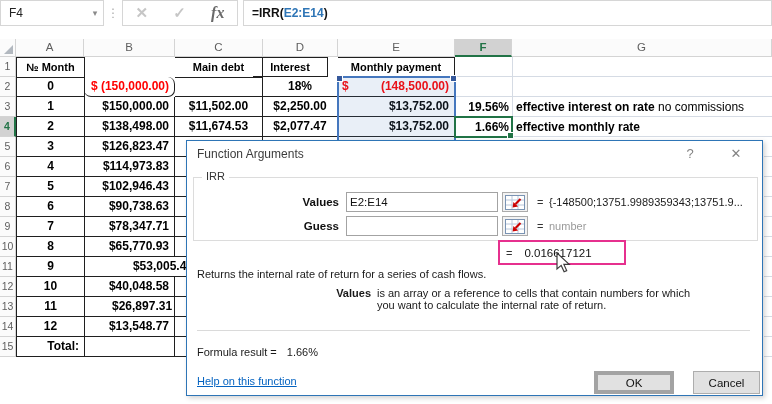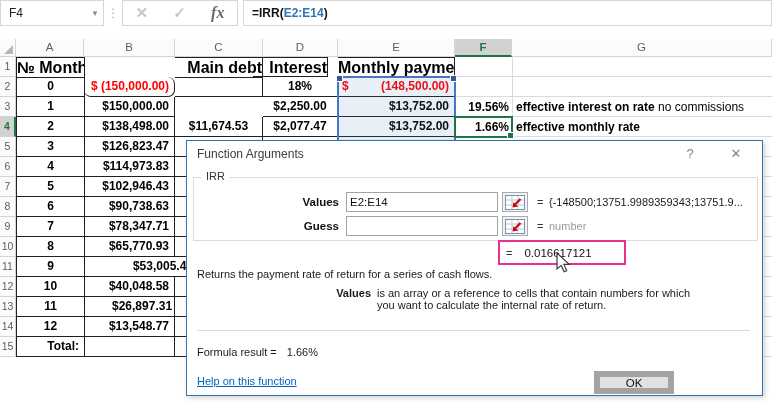--- a/index.html
+++ b/index.html
@@ -31,21 +31,21 @@
 
   
   .gridlines{background:repeating-linear-gradient(to bottom,transparent 0 19px,#d5dbe4 19px 20px);}
   .vline{background:#d5dbe4;width:1px;}
 
   
   .cell{position:absolute;box-sizing:border-box;border-right:1px solid #1f1f1f;border-bottom:1px solid #1f1f1f;
         font-size:12px;font-weight:bold;color:#000;line-height:19px;overflow:hidden;white-space:nowrap;background:transparent;}
   .cell.top{border-top:1px solid #1f1f1f;}
   .cell.left{border-left:1px solid #1f1f1f;}
-  .th{font-size:16px;text-align:right;}
+  .th{font-size:11px;text-align:center;}
   .c-center{text-align:center;}
   .c-right{text-align:right;padding-right:5px;}
   .red{color:#ff0000;}
   .split{display:flex;justify-content:space-between;padding:0 5px 0 4px;}
 
   .sidecell{position:absolute;box-sizing:border-box;font-size:12px;font-weight:bold;color:#000;line-height:20px;white-space:nowrap;}
 
   
   #sel-range{left:337px;top:76px;width:119px;height:262px;border:2px solid #4577be;background:rgba(88,129,196,0.13);pointer-events:none;z-index:3;}
   #sel-range .hdl{position:absolute;width:5px;height:5px;background:#35589b;border:1px solid #fff;}
@@ -74,21 +74,21 @@
   #dlg-desc{position:absolute;left:10px;top:127px;font-size:11px;color:#1a1a1a;}
   #arg-help{position:absolute;left:10px;top:146px;display:flex;}
   #arg-help .n{width:174px;text-align:right;font-weight:bold;flex:none;}
   #arg-help .t{margin-left:6px;width:328px;line-height:12px;}
   #dlg-sep{position:absolute;left:10px;top:189px;width:553px;height:1px;background:#dadada;}
   #dlg-fresult{position:absolute;left:10px;top:205px;}
   #dlg-fresult .v{margin-left:10px;}
   #help-link{position:absolute;left:10px;top:234px;color:#0563c1;text-decoration:underline;cursor:pointer;}
   .dlg-btn{position:absolute;top:230px;height:23px;background:#e1e1e1;font-family:"Liberation Sans",sans-serif;
            font-size:11.5px;color:#111;text-align:center;padding:0;}
-  #ok-btn{left:407px;width:80px;border:6px solid #a3a3a3;}
+  #ok-btn{left:407px;width:80px;border:4px solid #a3a3a3;}
   #cancel-btn{left:506px;width:67px;border:1px solid #adadad;}
 
   #cursor{left:556px;top:252px;z-index:20;pointer-events:none;}
 </style>
 </head>
 <body>
 
 <div id="app">
 
   <div class="abs fbox" id="name-box">F4</div>
@@ -134,20 +134,21 @@
       <div class="cell left c-center" style="left: 16px; width: 69px; top: 77px; height: 20px;">0</div>
       <div class="cell c-right red" style="left: 84px; width: 91px; top: 77px; height: 20px; border-radius: 7px;">$ (150,000.00)</div>
       <div class="cell c-center" style="left: 175px; width: 88px; top: 77px; height: 20px;"></div>
       <div class="cell c-center" style="left: 263px; width: 75px; top: 77px; height: 20px;">18%</div>
       <div class="cell split red" style="left: 338px; width: 117px; top: 77px; height: 20px;">
         <span>$</span>
         <span>(148,500.00)</span>
       </div>
       <div class="cell left c-center" style="left: 16px; width: 69px; top: 97px; height: 20px;">1</div>
       <div class="cell c-right" style="left: 84px; width: 91px; top: 97px; height: 20px;">$150,000.00</div>
+      <div class="cell c-center" style="left: 175px; width: 88px; top: 97px; height: 20px;">$11,502.00</div>
       <div class="cell c-center" style="left: 263px; width: 75px; top: 97px; height: 20px;">$2,250.00</div>
       <div class="cell c-right" style="left: 338px; width: 117px; top: 97px; height: 20px;">$13,752.00</div>
       <div class="cell left c-center" style="left: 16px; width: 69px; top: 117px; height: 20px;">2</div>
       <div class="cell c-right" style="left: 84px; width: 91px; top: 117px; height: 20px;">$138,498.00</div>
       <div class="cell c-center" style="left: 175px; width: 88px; top: 117px; height: 20px;">$11,674.53</div>
       <div class="cell c-center" style="left: 263px; width: 75px; top: 117px; height: 20px;">$2,077.47</div>
       <div class="cell c-right" style="left: 338px; width: 117px; top: 117px; height: 20px;">$13,752.00</div>
       <div class="cell left c-center" style="left: 16px; width: 69px; top: 137px; height: 20px;">3</div>
       <div class="cell c-right" style="left: 84px; width: 91px; top: 137px; height: 20px;">$126,823.47</div>
       <div class="cell c-center" style="left: 175px; width: 88px; top: 137px; height: 20px;"></div>
@@ -265,33 +266,34 @@
       </button>
       <span class="arg-eq">=</span>
       <span class="arg-res muted">number</span>
     </div>
 
     <div id="result-box">
       <span class="eq">=</span>
       <span class="val">0.016617121</span>
     </div>
 
-    <div id="dlg-desc">Returns the payment rate of return for a series of cash flows.</div>
+    <div id="dlg-desc">Returns the internal rate of return for a series of cash flows.</div>
 
     <div id="arg-help">
       <div class="n">Values</div>
       <div class="t">is an array or a reference to cells that contain numbers for which you want to calculate the internal rate of return.</div>
     </div>
 
     <div id="dlg-sep"></div>
 
     <div id="dlg-fresult"><span>Formula result =</span><span class="v">1.66%</span></div>
 
     <div id="help-link">Help on this function</div>
 
     <button class="dlg-btn" id="ok-btn">OK</button>
+    <button class="dlg-btn" id="cancel-btn">Cancel</button>
   </div>
 
   <svg class="abs" id="cursor" width="16" height="22">
     <polygon points="1,1 1,17 5.2,13.4 8.1,19.8 10.7,18.6 7.9,12.4 13.2,12.4" fill="#ffffff" stroke="#3c3c3c" stroke-width="1.2"></polygon>
   </svg>
 
 </div>
 
 </body></html>

